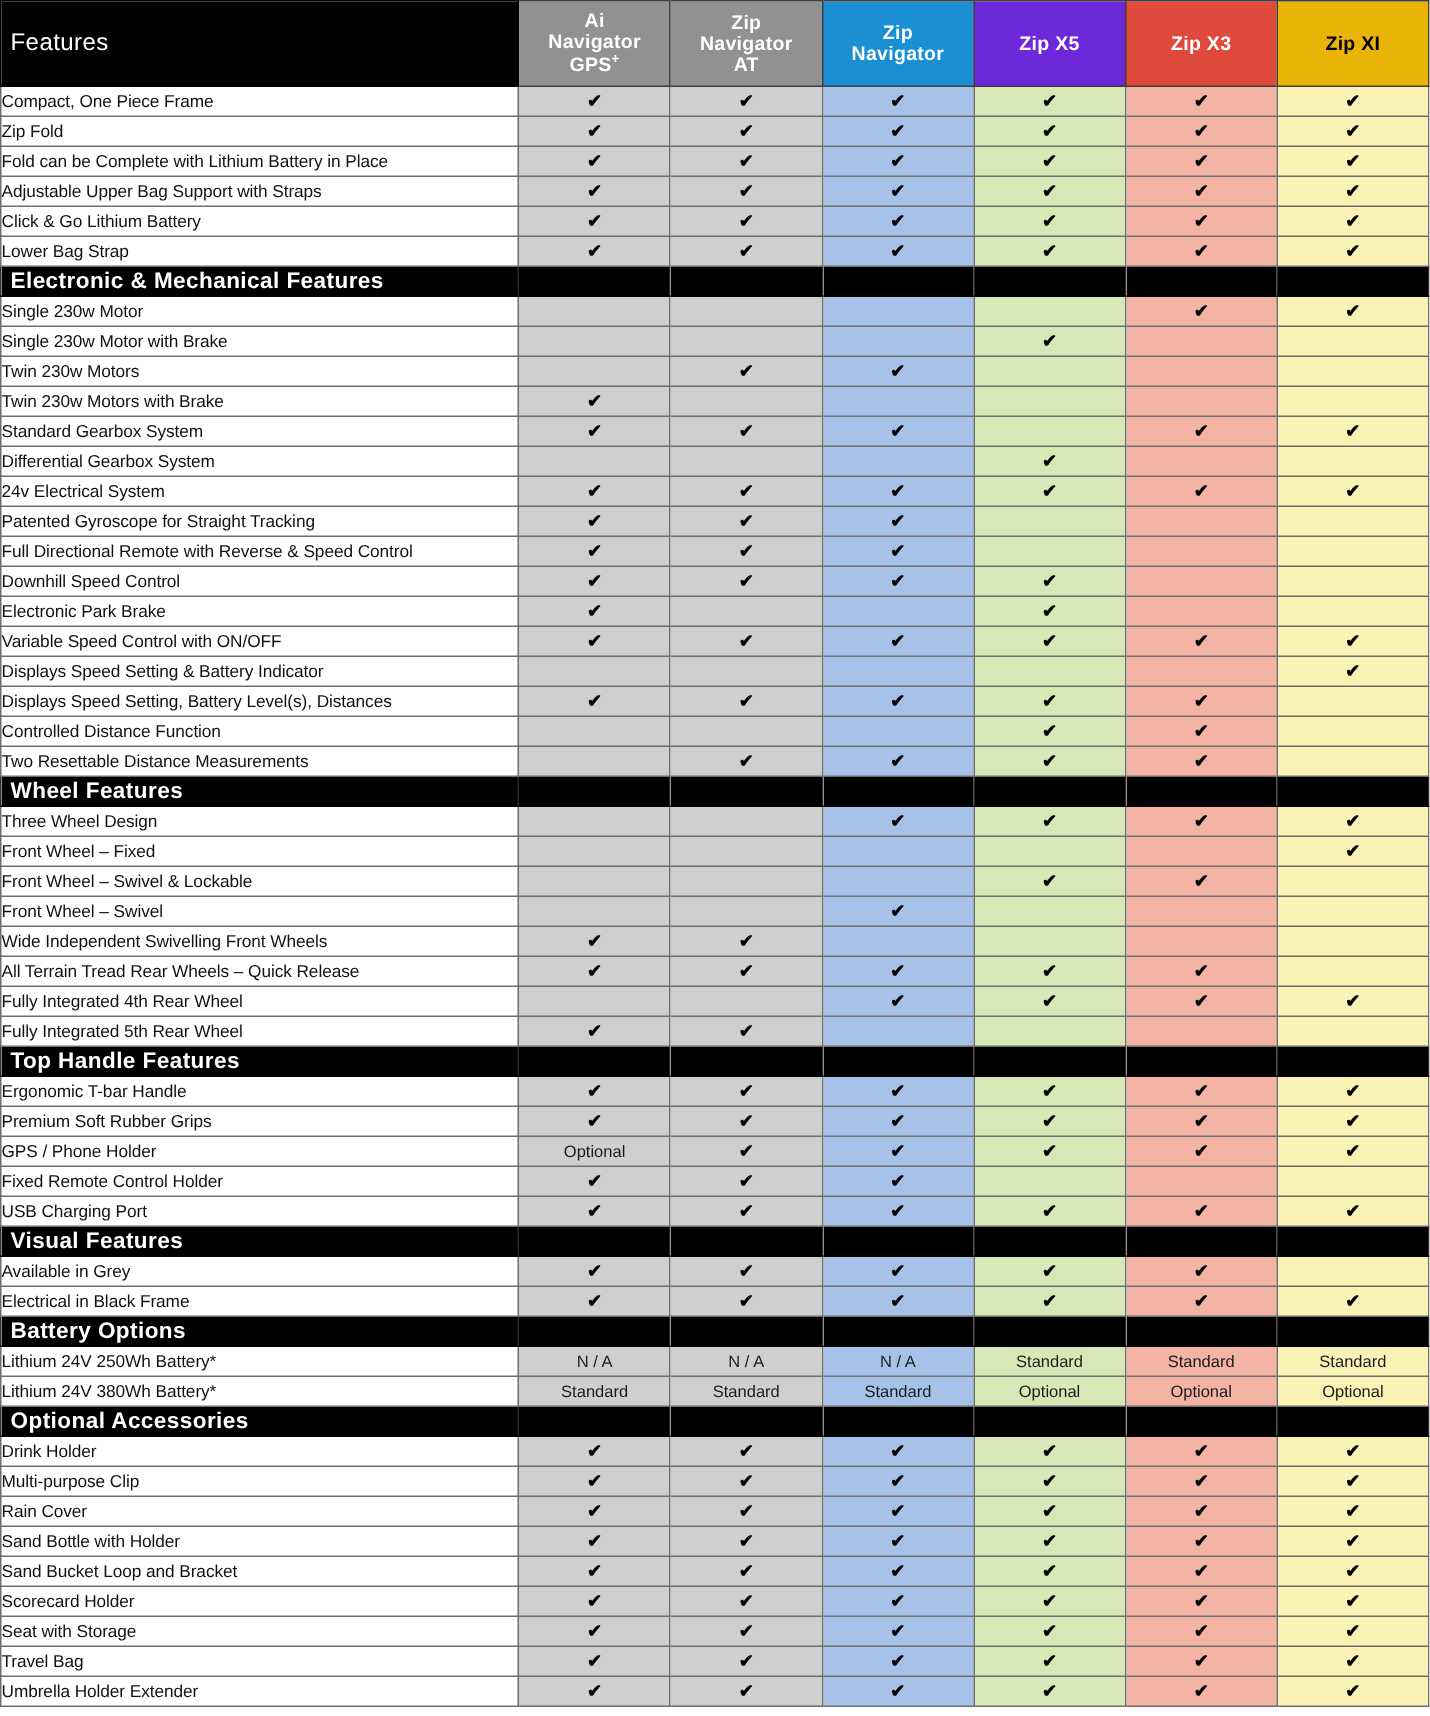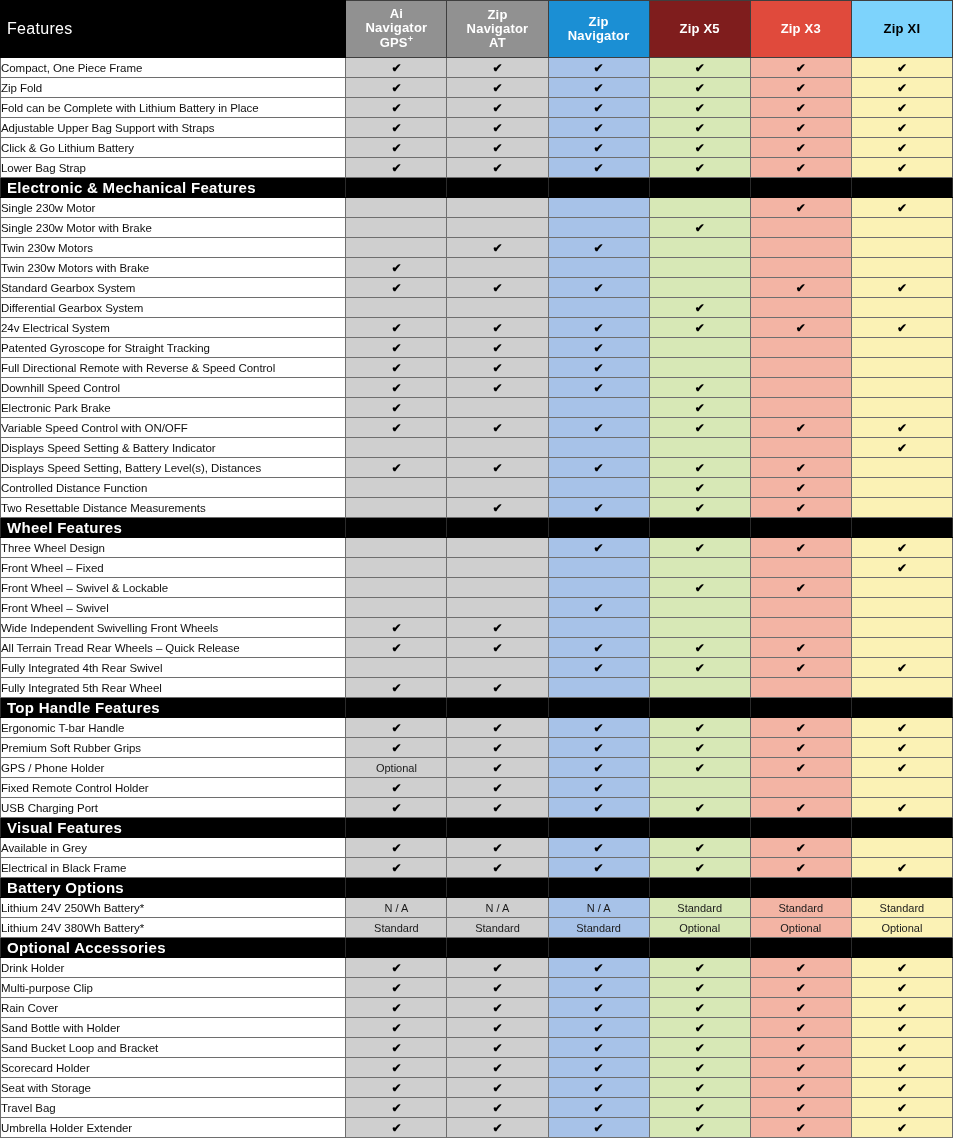--- a/index.html
+++ b/index.html
@@ -38,23 +38,23 @@
     background: #000000;
     color: #ffffff;
     text-align: left;
     padding-left: 6px;
     font-size: 16px;
     font-weight: normal;
     letter-spacing: 0.3px;
   }
   th.head-m0, th.head-m1 { background: #919191; color: #ffffff; border-color:#3f3f3f; }
   th.head-m2 { background: #1b8fd4; color: #ffffff; border-color:#3f3f3f; }
-  th.head-m3 { background: #7f1d1d; color: #ffffff; border-color:#3f3f3f; }
+  th.head-m3 { background: #6d28d9; color: #ffffff; border-color:#3f3f3f; }
   th.head-m4 { background: #e04a3c; color: #ffffff; border-color:#3f3f3f; }
-  th.head-m5 { background: #7dd3fc; color: #000000; border-color:#3f3f3f; }
+  th.head-m5 { background: #eab308; color: #000000; border-color:#3f3f3f; }
   th .sup { font-size: 9px; vertical-align: super; }
 
   
   tr.section-row td {
     background: #000000;
     color: #ffffff;
     height: 19px;
     padding: 0 0 0 6px;
     font-size: 15px;
     font-weight: bold;
@@ -401,21 +401,21 @@
       <tr class="feature-row">
         <td class="feat-label">All Terrain Tread Rear Wheels – Quick Release</td>
         <td class="cell m0"><span class="chk">✔</span></td>
         <td class="cell m1"><span class="chk">✔</span></td>
         <td class="cell m2"><span class="chk">✔</span></td>
         <td class="cell m3"><span class="chk">✔</span></td>
         <td class="cell m4"><span class="chk">✔</span></td>
         <td class="cell m5">&nbsp;</td>
       </tr>
       <tr class="feature-row">
-        <td class="feat-label">Fully Integrated 4th Rear Swivel</td>
+        <td class="feat-label">Fully Integrated 4th Rear Wheel</td>
         <td class="cell m0">&nbsp;</td>
         <td class="cell m1">&nbsp;</td>
         <td class="cell m2"><span class="chk">✔</span></td>
         <td class="cell m3"><span class="chk">✔</span></td>
         <td class="cell m4"><span class="chk">✔</span></td>
         <td class="cell m5"><span class="chk">✔</span></td>
       </tr>
       <tr class="feature-row">
         <td class="feat-label">Fully Integrated 5th Rear Wheel</td>
         <td class="cell m0"><span class="chk">✔</span></td>

